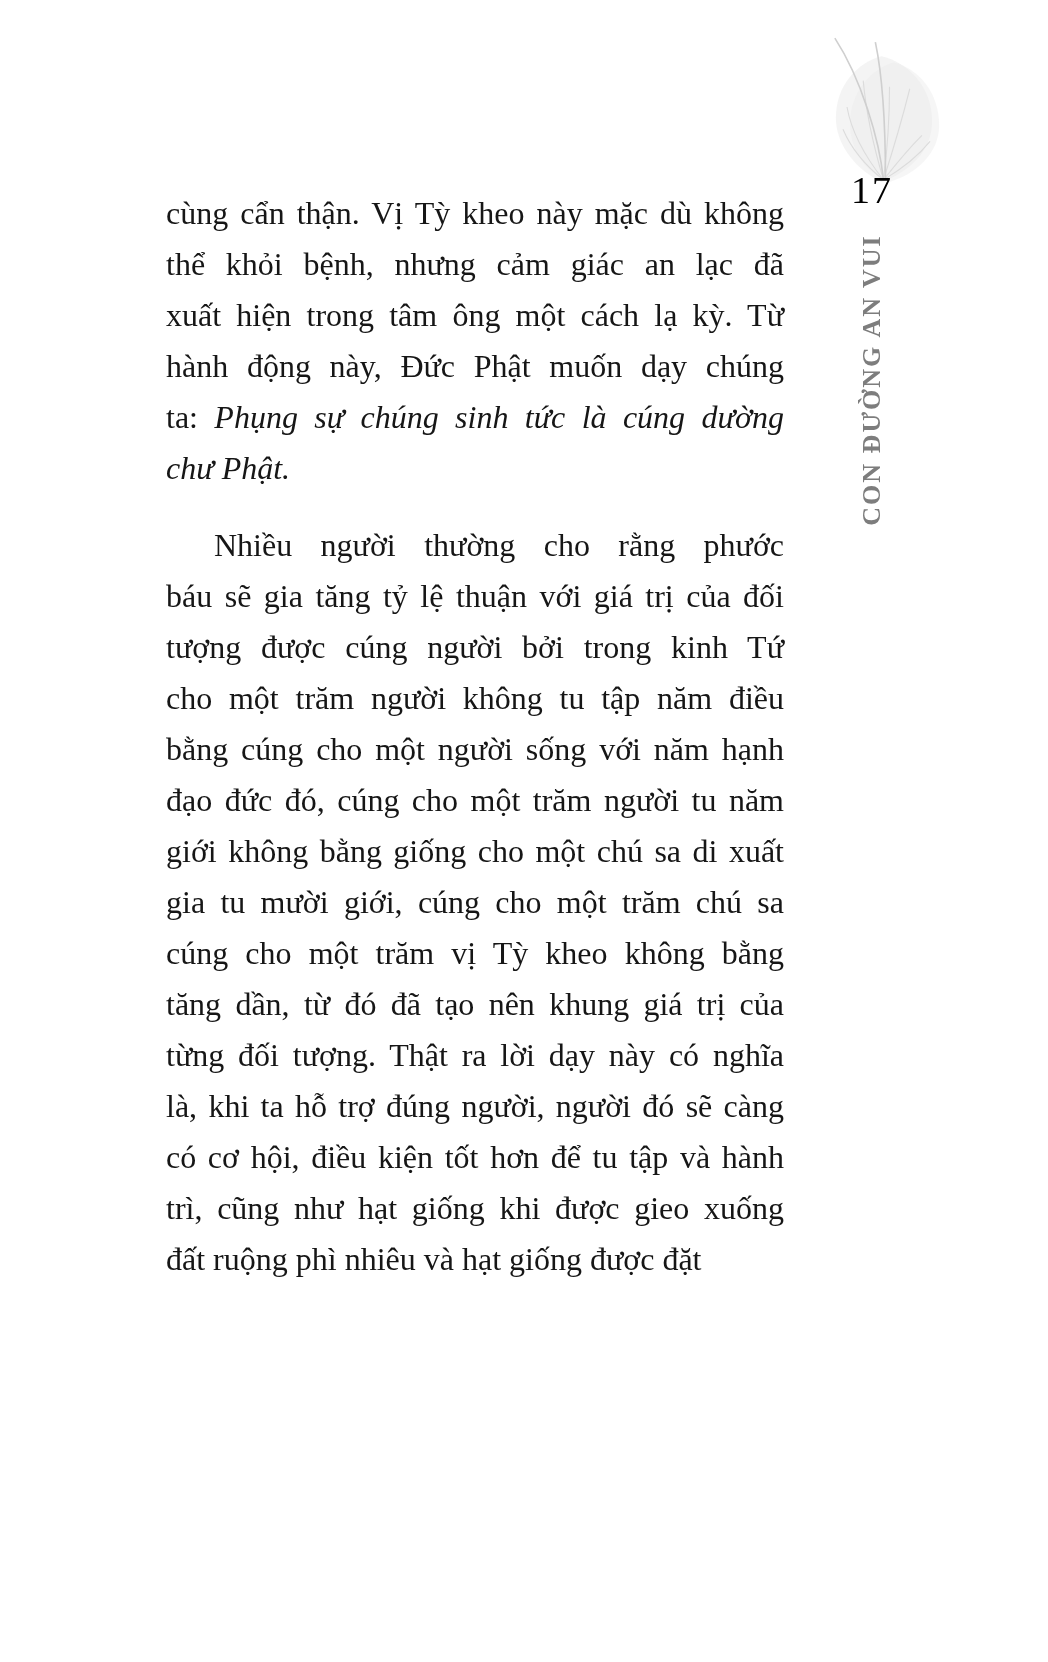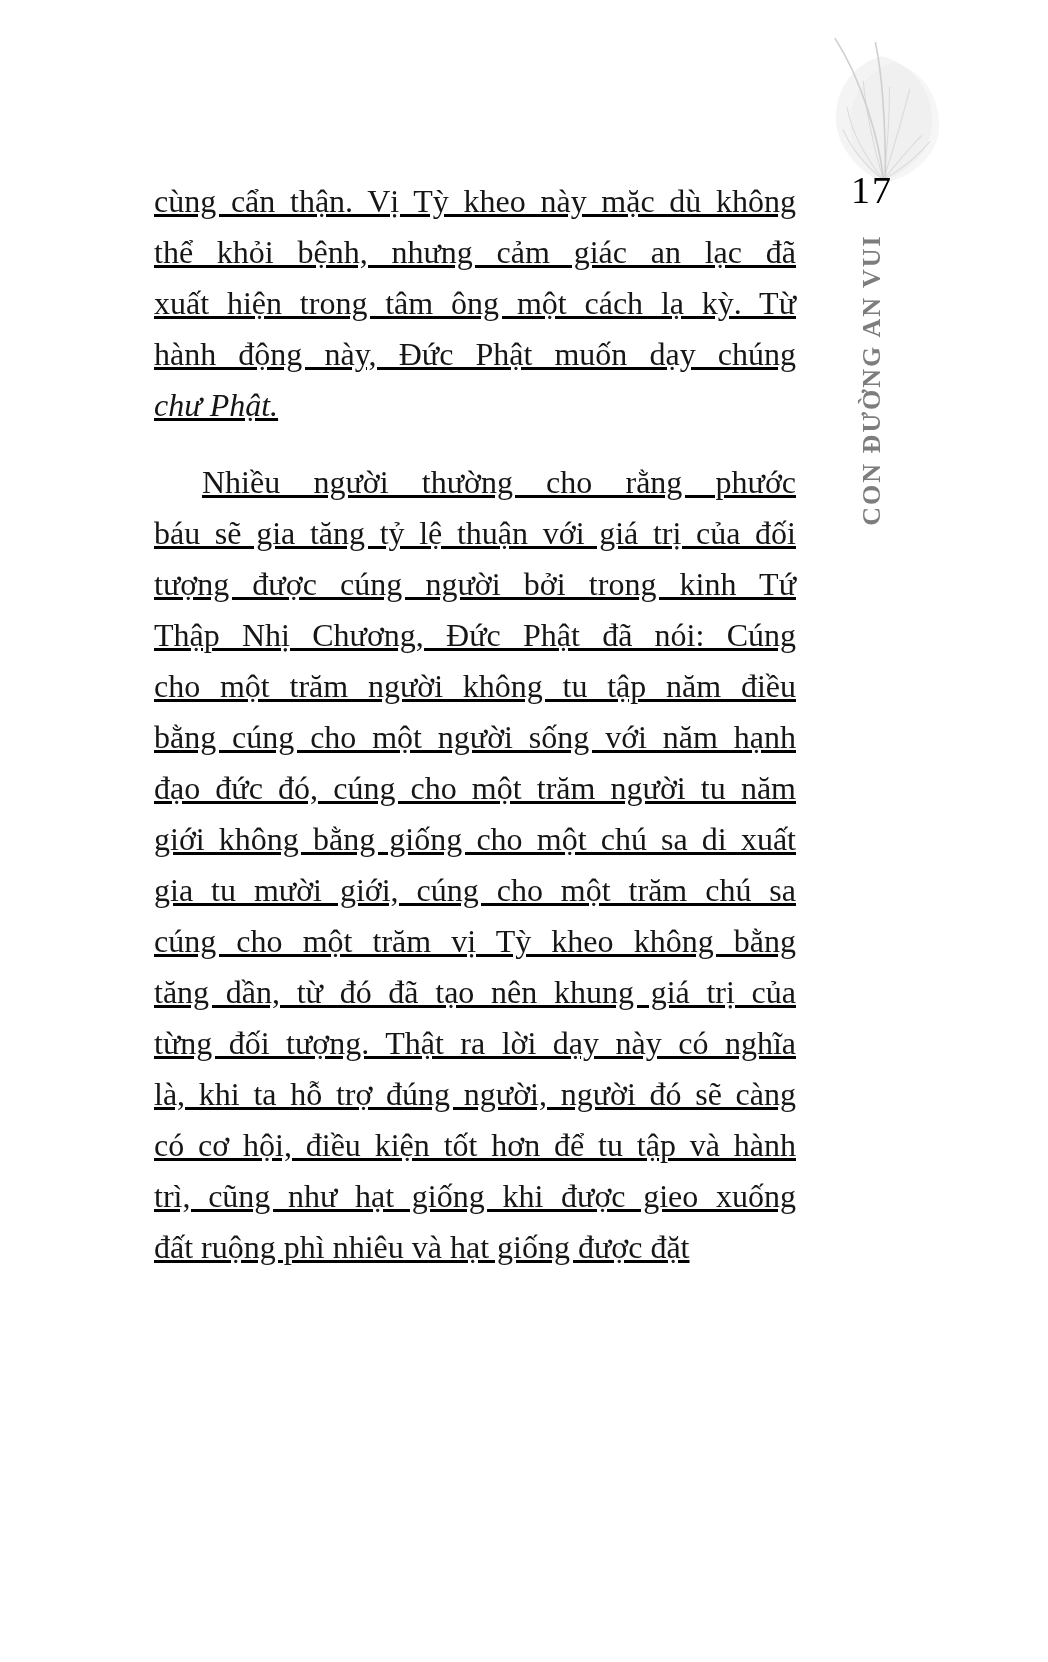--- a/index.html
+++ b/index.html
@@ -11,21 +11,21 @@
     overflow: hidden;
     font-family: "Liberation Serif", "DejaVu Serif", serif;
   }
   
   .text-block {
     position: absolute;
     left: 150px;
     top: 172px;
     width: 650px;
   }
-  .paragraph { margin: 4px; text-decoration: underline; }
+  .paragraph { margin: 16px; }
   .paragraph + .paragraph { margin-top: 26px; }
   .line {
     font-size: 32px;
     line-height: 51px;
     color: #161616;
     text-align: justify;
     text-align-last: justify;
     -moz-text-align-last: justify;
   }
   .line.last {
@@ -98,27 +98,27 @@
   <div class="page-number">17</div>
 
   <div class="side-title">CON ĐƯỜNG AN VUI</div>
 
   <div class="text-block">
       <div class="paragraph">
         <div class="line"><span>cùng cẩn thận. Vị Tỳ kheo này mặc dù không</span></div>
         <div class="line"><span>thể khỏi bệnh, nhưng cảm giác an lạc đã</span></div>
         <div class="line"><span>xuất hiện trong tâm ông một cách lạ kỳ. Từ</span></div>
         <div class="line"><span>hành động này, Đức Phật muốn dạy chúng</span></div>
+        <div class="line"><span>ta: </span><em>Phụng sự chúng sinh tức là cúng dường</em></div>
         <div class="line last"><em>chư Phật.</em></div>
       </div>
       <div class="paragraph">
         <div class="line indent"><span>Nhiều người thường cho rằng phước</span></div>
         <div class="line"><span>báu sẽ gia tăng tỷ lệ thuận với giá trị của đối</span></div>
         <div class="line"><span>tượng được cúng người bởi trong kinh Tứ</span></div>
-        <div class="line"><span>Thập Nhị Chương, Đức Phật đã nói: Cúng</span></div>
         <div class="line"><span>cho một trăm người không tu tập năm điều</span></div>
         <div class="line"><span>bằng cúng cho một người sống với năm hạnh</span></div>
         <div class="line"><span>đạo đức đó, cúng cho một trăm người tu năm</span></div>
         <div class="line"><span>giới không bằng giống cho một chú sa di xuất</span></div>
         <div class="line"><span>gia tu mười giới, cúng cho một trăm chú sa</span></div>
         <div class="line"><span>cúng cho một trăm vị Tỳ kheo không bằng</span></div>
         <div class="line"><span>tăng dần, từ đó đã tạo nên khung giá trị của</span></div>
         <div class="line"><span>từng đối tượng. Thật ra lời dạy này có nghĩa</span></div>
         <div class="line"><span>là, khi ta hỗ trợ đúng người, người đó sẽ càng</span></div>
         <div class="line"><span>có cơ hội, điều kiện tốt hơn để tu tập và hành</span></div>

